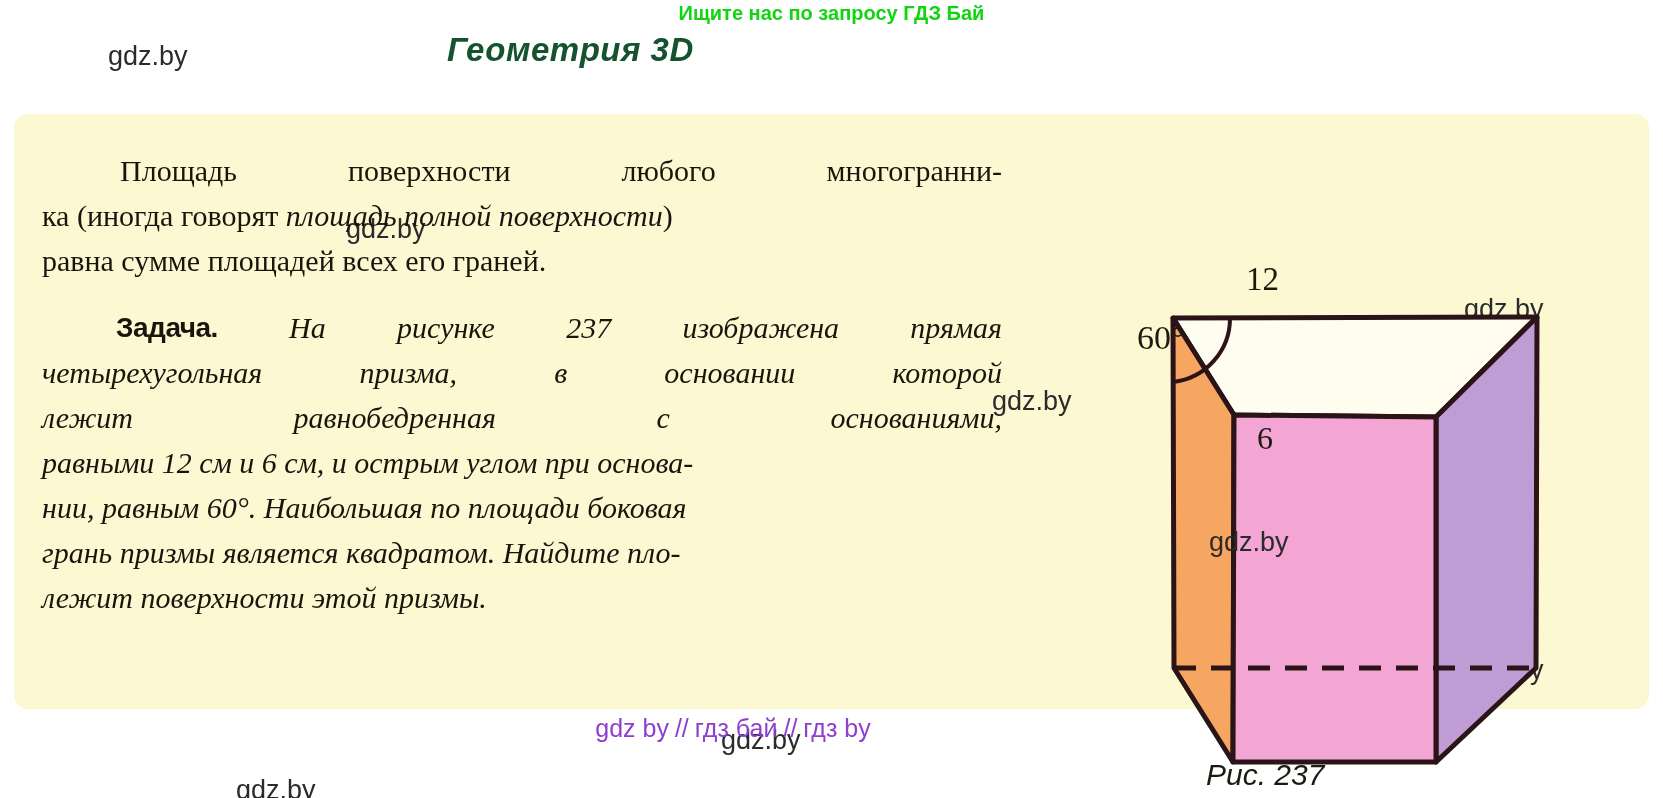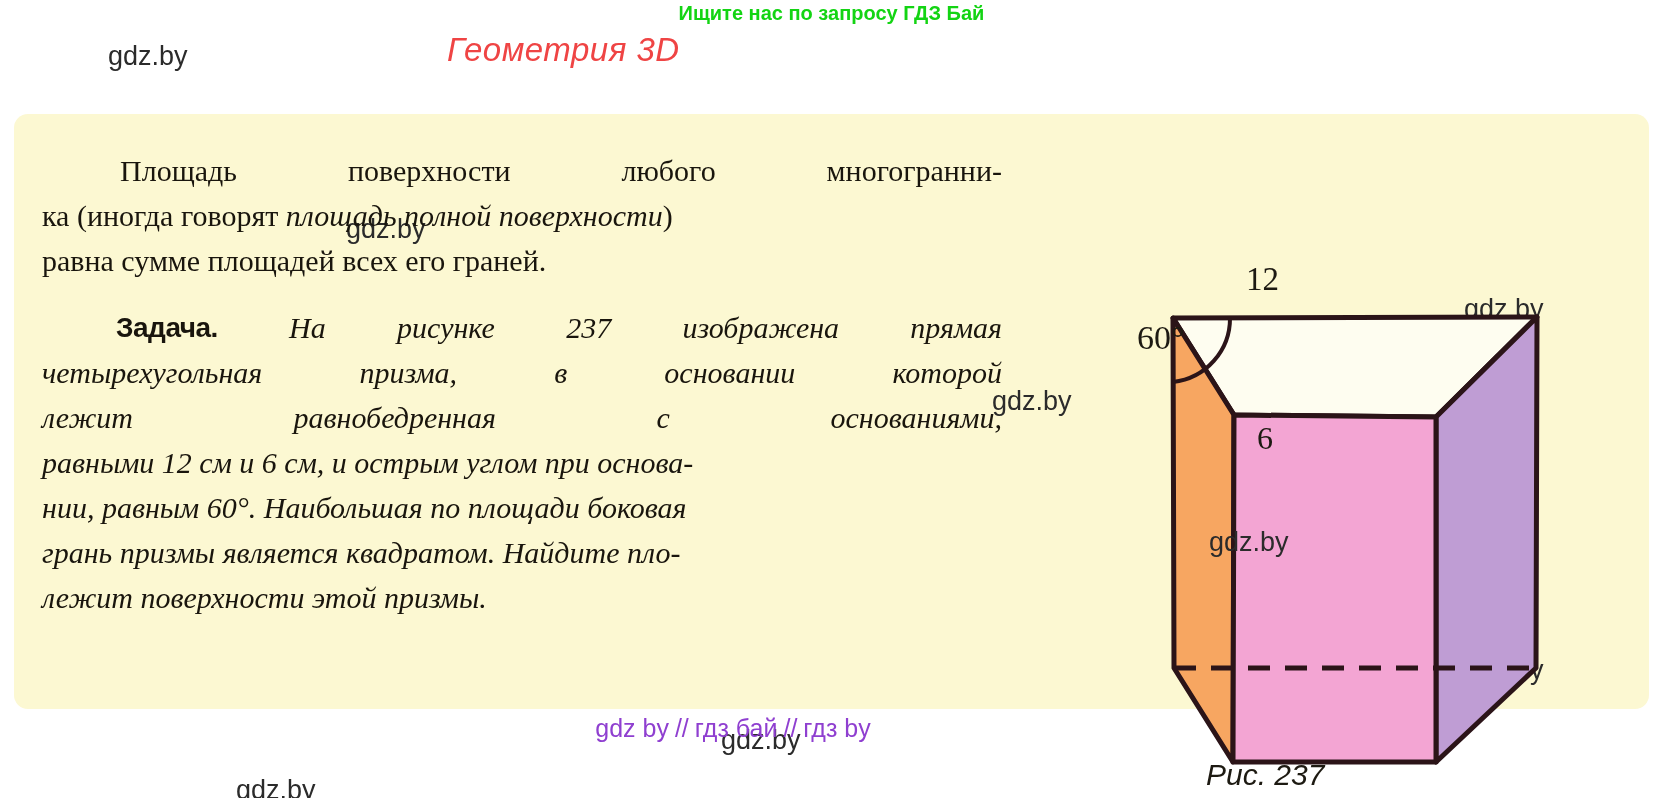--- a/index.html
+++ b/index.html
@@ -36,23 +36,23 @@
     font-family: "Liberation Sans", sans-serif;
     font-size: 27px;
     color: #2b2b2b;
   }
   .page-title {
     position: absolute;
     left: 447px;
     top: 31px;
     font-family: "Liberation Sans", sans-serif;
     font-style: italic;
-    font-weight: normal;
+    font-weight: bold;
     font-size: 33px;
-    color: #ef4444;
+    color: #14532d;
     letter-spacing: 0.5px;
   }
 
   
   .panel {
     position: absolute;
     left: 14px;
     top: 114px;
     width: 1635px;
     height: 595px;

